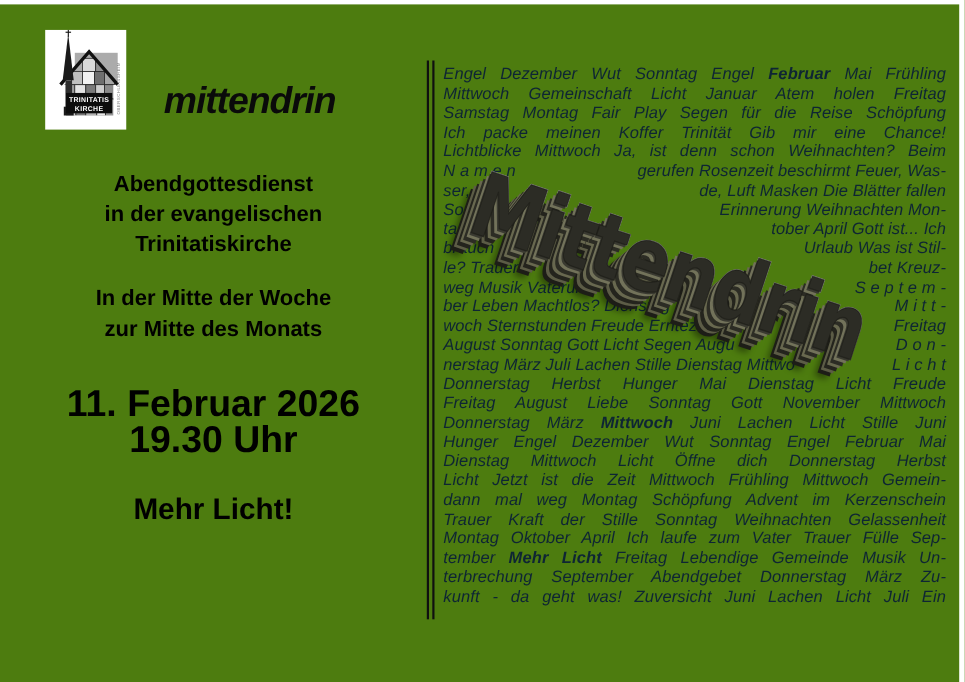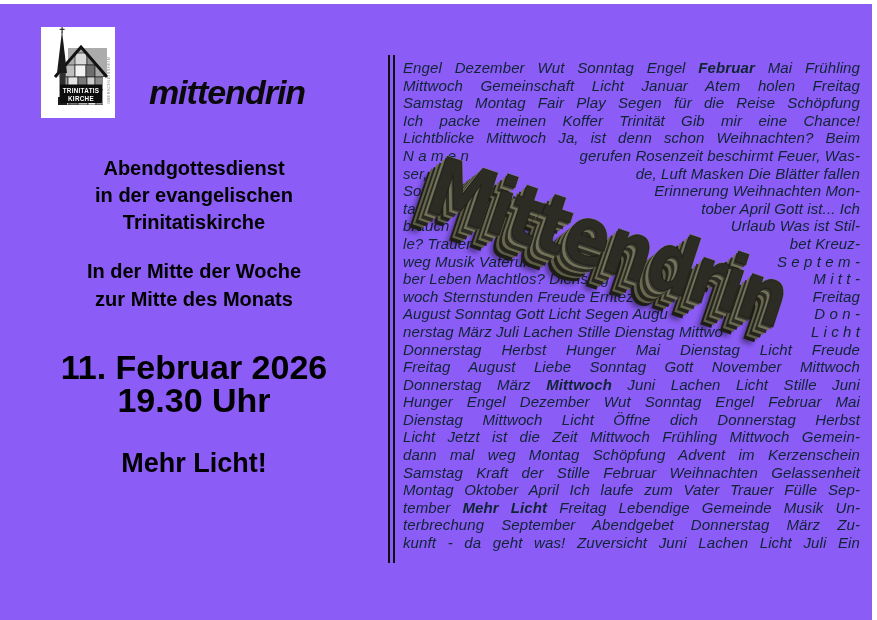--- a/index.html
+++ b/index.html
@@ -1,19 +1,19 @@
 <!DOCTYPE html>
 <html><head>
 <meta charset="utf-8">
 <style>
   * { margin:0; padding:0; box-sizing:border-box; }
   html,body { width:877px; height:620px; }
   body { background:#ffffff; font-family:"Liberation Sans", sans-serif; position:relative; overflow:hidden; }
 
-  .canvas { position:absolute; top:4px; left:0; right:5px; bottom:0; background:#8b5cf6; }
+  .canvas { position:absolute; top:4px; left:0; right:5px; bottom:0; background:#4d7c0f; }
 
   
   .logo { position:absolute; left:41px; top:23px; width:74px; height:91px; }
 
   
   .title { position:absolute; left:119px; top:70px; width:216px; text-align:center;
            font-size:34px; line-height:36px; font-weight:700; font-style:italic;
            letter-spacing:-1px; color:#0a0a0a; }
   .lblock { position:absolute; left:18px; width:352px; text-align:center; font-weight:700; color:#000; }
   .b1 { top:151px; font-size:20px; line-height:27px; }
@@ -179,21 +179,21 @@
         <span class="gap"></span>
         <span>L i c h t</span>
       </div>
       <div class="wline"><span>Donnerstag Herbst Hunger Mai Dienstag Licht Freude</span></div>
       <div class="wline"><span>Freitag August Liebe Sonntag Gott November Mittwoch</span></div>
       <div class="wline"><span>Donnerstag März </span><b>Mittwoch</b><span> Juni Lachen Licht Stille Juni</span></div>
       <div class="wline"><span>Hunger Engel Dezember Wut Sonntag Engel Februar Mai</span></div>
       <div class="wline"><span>Dienstag Mittwoch Licht Öffne dich Donnerstag Herbst</span></div>
       <div class="wline"><span>Licht Jetzt ist die Zeit Mittwoch Frühling Mittwoch Gemein-</span></div>
       <div class="wline"><span>dann mal weg Montag Schöpfung Advent im Kerzenschein</span></div>
-      <div class="wline"><span>Samstag Kraft der Stille Februar Weihnachten Gelassenheit</span></div>
+      <div class="wline"><span>Trauer Kraft der Stille Sonntag Weihnachten Gelassenheit</span></div>
       <div class="wline"><span>Montag Oktober April Ich laufe zum Vater Trauer Fülle Sep-</span></div>
       <div class="wline"><span>tember </span><b>Mehr Licht</b><span> Freitag Lebendige Gemeinde Musik Un-</span></div>
       <div class="wline"><span>terbrechung September Abendgebet Donnerstag März Zu-</span></div>
       <div class="wline"><span>kunft - da geht was! Zuversicht Juni Lachen Licht Juli Ein</span></div>
     </div>
 
   <div class="overlay3d" data-text="Mittendrin">Mittendrin</div>
 </div>
 
 </body></html>

